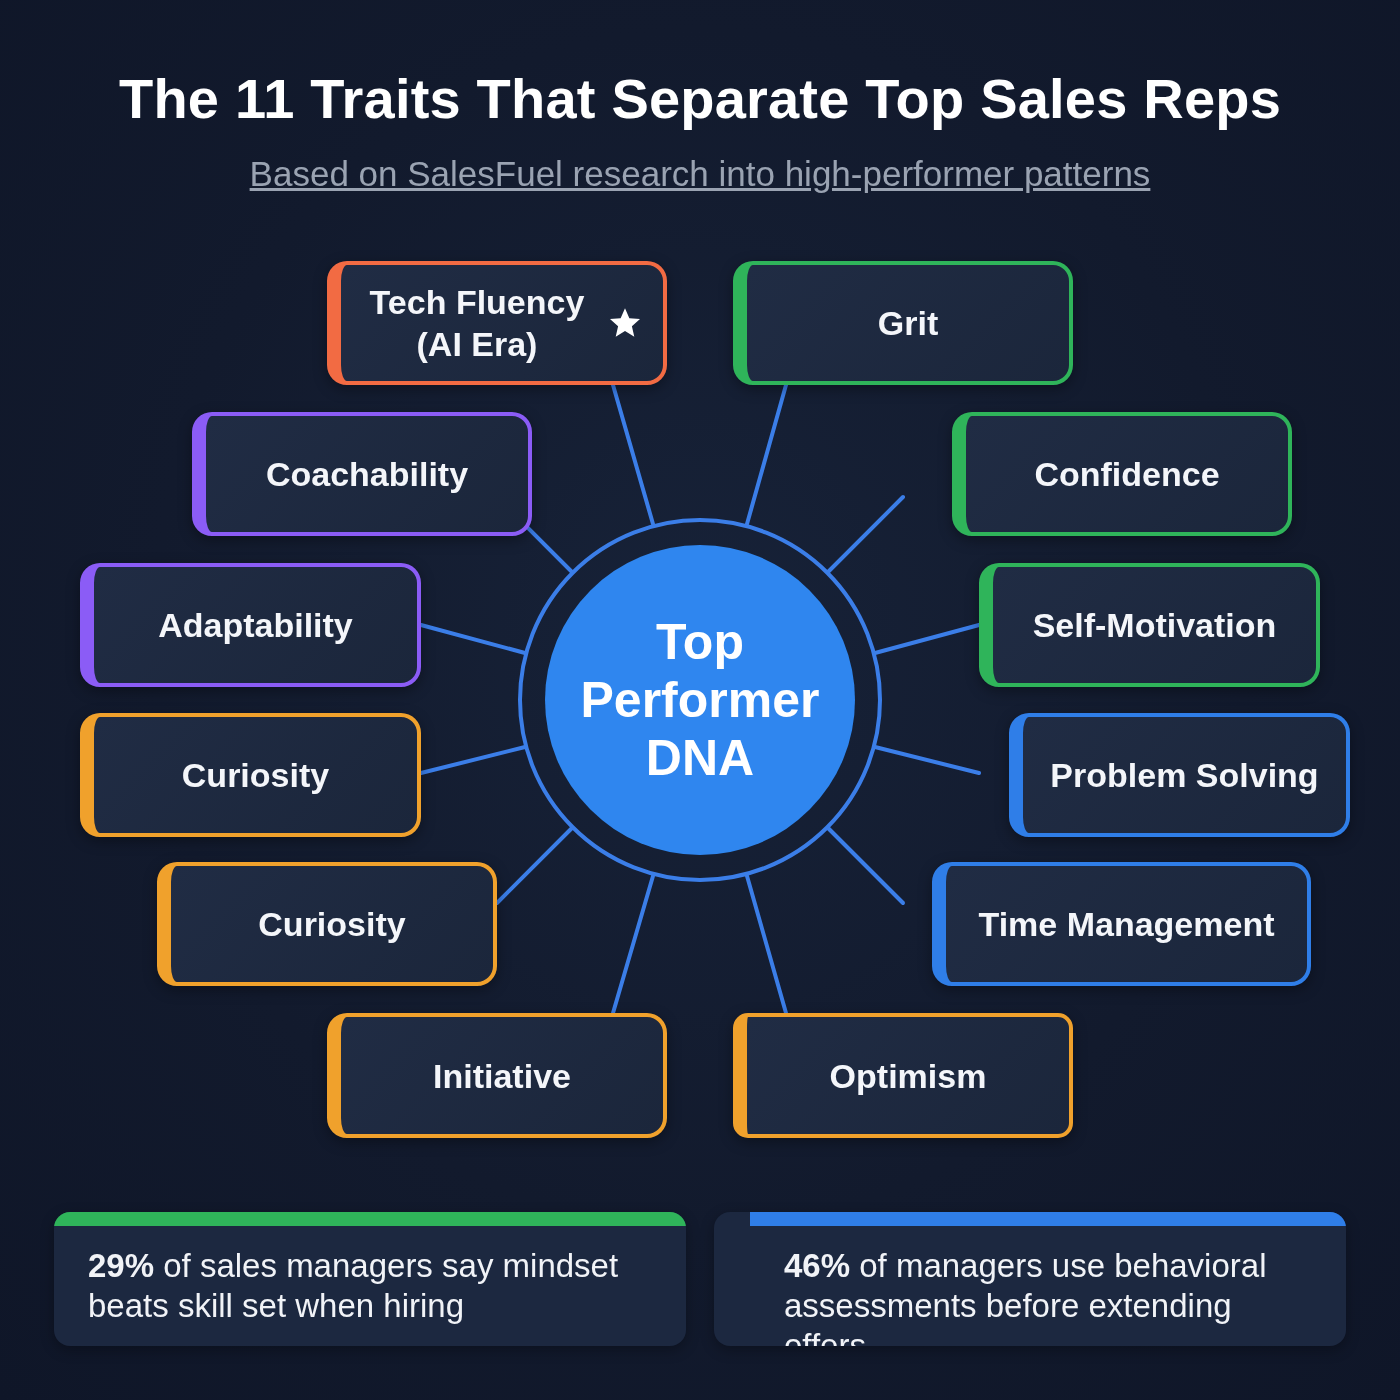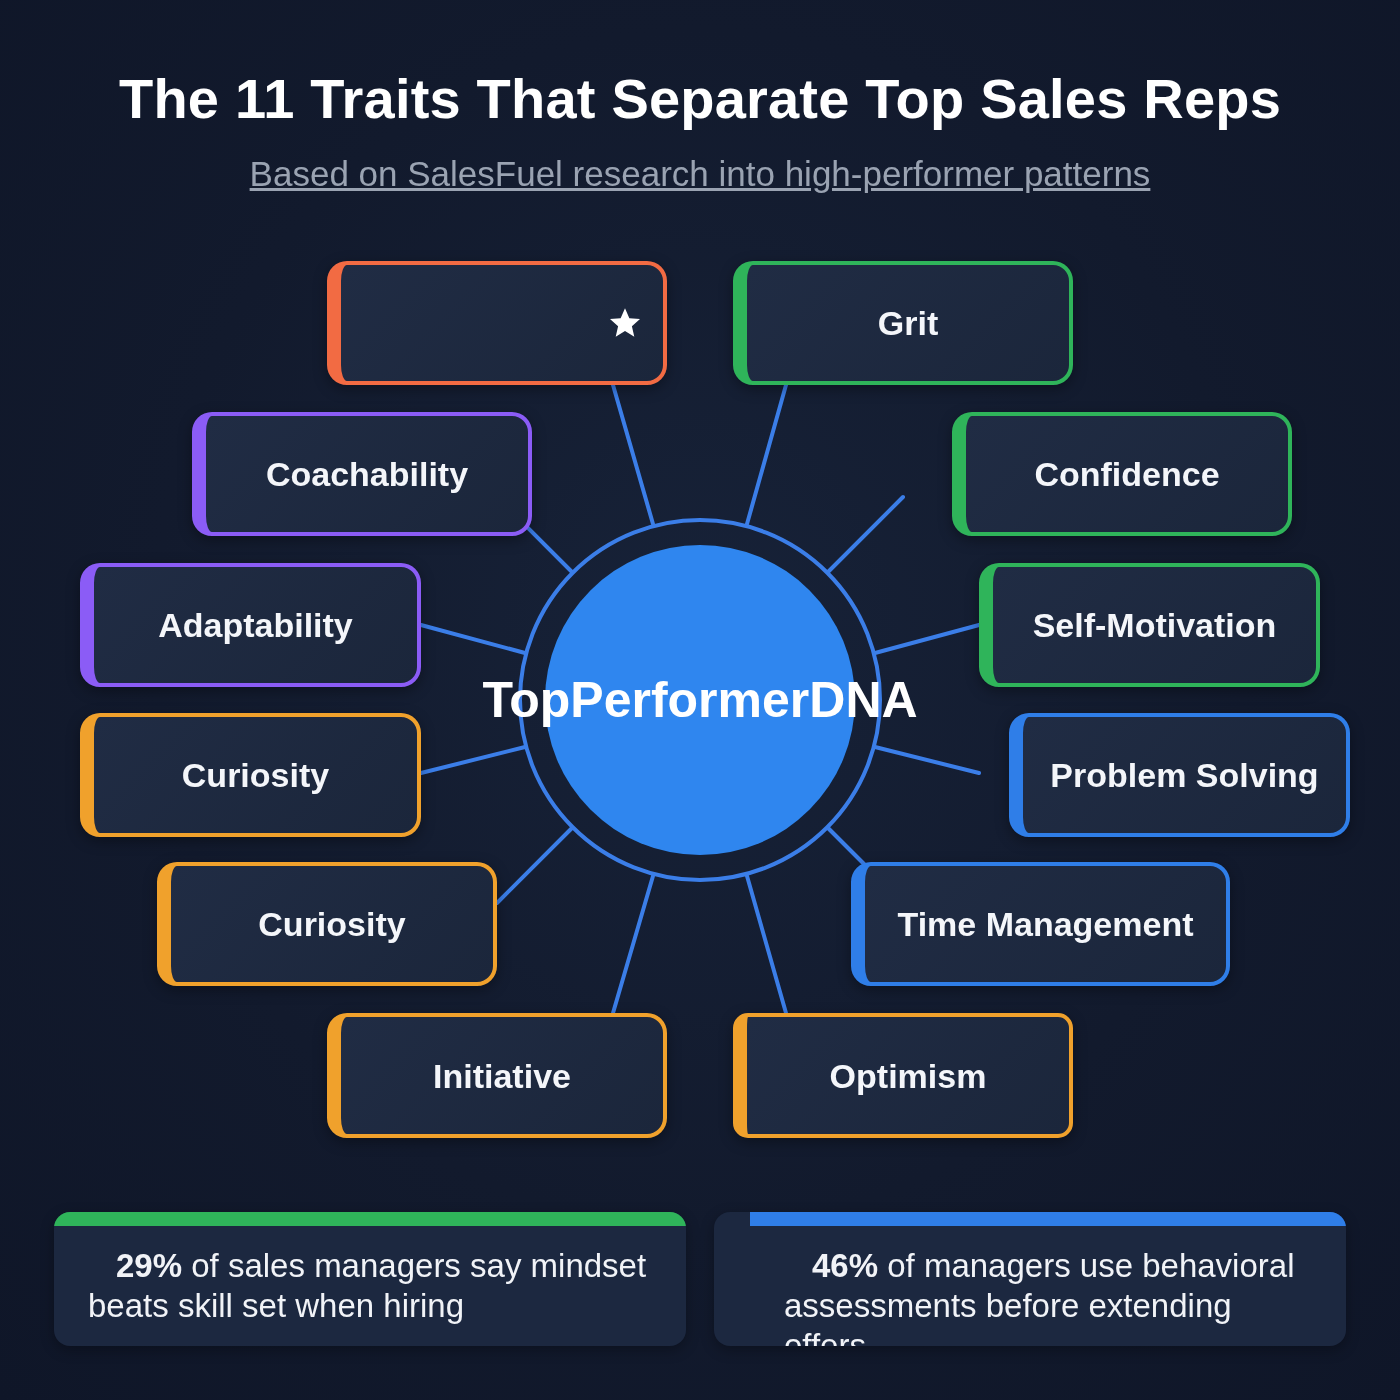--- a/index.html
+++ b/index.html
@@ -14,21 +14,21 @@
       font-size: 56px; font-weight: 700; letter-spacing: 0.2px; color: #ffffff;
     }
     .subtitle {
       position: absolute; left: 0; top: 154px; width: 1400px; text-align: center;
       font-size: 35px; color: #9aa3b2; font-weight: 400; text-decoration: underline;
     }
     svg.connectors { position: absolute; left: 0; top: 0; width: 1400px; height: 1400px; }
     .hub {
       position: absolute; left: 545px; top: 545px; width: 310px; height: 310px;
       border-radius: 50%; background: #2f86ef;
-      display: flex; flex-direction: row; align-items: center; justify-content: center;
+      display: flex; flex-direction: column; align-items: center; justify-content: center;
       text-align: center;
     }
     .hub span { display: block; font-size: 50px; font-weight: 700; line-height: 58px; color: #ffffff; }
     .card {
       position: absolute; box-sizing: border-box;
       background: linear-gradient(135deg, #202c44 0%, #1b263b 100%);
       border-style: solid; border-width: 4px 4px 4px 14px;
       border-radius: 20px;
       display: flex; align-items: center; justify-content: center;
       text-align: center;
@@ -45,21 +45,21 @@
       position: absolute; box-sizing: border-box;
       background: #1c2840; border-radius: 16px;
       overflow: hidden;
       box-shadow: 0 4px 14px rgba(0,0,0,0.3);
     }
     .stat .bar { height: 14px; width: 100%; }
     .stat .text {
       padding: 20px 28px 0 34px;
       font-size: 33px; line-height: 40px; color: #f1f3f7; font-weight: 400;
     }
-    .stat .text b { font-weight: 700; margin-left: 28px; }
+    .stat .text b { font-weight: 700; }
   </style>
 </head>
 <body>
 
 <div class="title">The 11 Traits That Separate Top Sales Reps</div>
 <div class="subtitle">Based on SalesFuel research into high-performer patterns</div>
 
 <svg class="connectors" viewBox="0 0 1400 1400">
   <g stroke="#3b7ee8" stroke-width="4" fill="none" stroke-linecap="round">
     <circle cx="700" cy="700" r="180"></circle>
@@ -78,20 +78,24 @@
   </g>
 </svg>
 
 <div class="hub">
   <span>Top</span>
   <span>Performer</span>
   <span>DNA</span>
 </div>
 
 <div class="card" style="left:327px; top:261px; width:340px; height:124px; border-color:#f26b43; padding-right:50px;">
+  <div>
+    <span class="two-line">Tech Fluency</span>
+    <span class="two-line">(AI Era)</span>
+  </div>
   <svg class="star" viewBox="0 0 24 24">
     <path fill="#ffffff" d="M12 2.2l2.9 6.6 7.1.6-5.4 4.7 1.6 7-6.2-3.7-6.2 3.7 1.6-7L2 9.4l7.1-.6z"></path>
   </svg>
 </div>
 
 <div class="card" style="left:733px; top:261px; width:340px; height:124px; border-color:#2fb45a;">
   <span>Grit</span>
 </div>
 
 <div class="card" style="left:157px; top:412px; width:340px; height:124px; border-color:#8b5cf6;margin-left:35px;">
@@ -115,21 +119,21 @@
 </div>
 
 <div class="card" style="left:979px; top:713px; width:341px; height:124px; border-color:#2f7ee8;margin-left:30px;">
   <span>Problem Solving</span>
 </div>
 
 <div class="card" style="left:157px; top:862px; width:340px; height:124px; border-color:#f0a12c;">
   <span>Curiosity</span>
 </div>
 
-<div class="card" style="left:851px; top:862px; width:379px; height:124px; border-color:#2f7ee8;">
+<div class="card" style="left:932px; top:862px; width:379px; height:124px; border-color:#2f7ee8;">
   <span>Time Management</span>
 </div>
 
 <div class="card" style="left:327px; top:1013px; width:340px; height:125px; border-color:#f0a12c;">
   <span>Initiative</span>
 </div>
 
 <div class="card" style="left:733px; top:1013px; width:340px; height:125px; border-color:#f0a12c;border-radius:15px;">
   <span>Optimism</span>
 </div>

